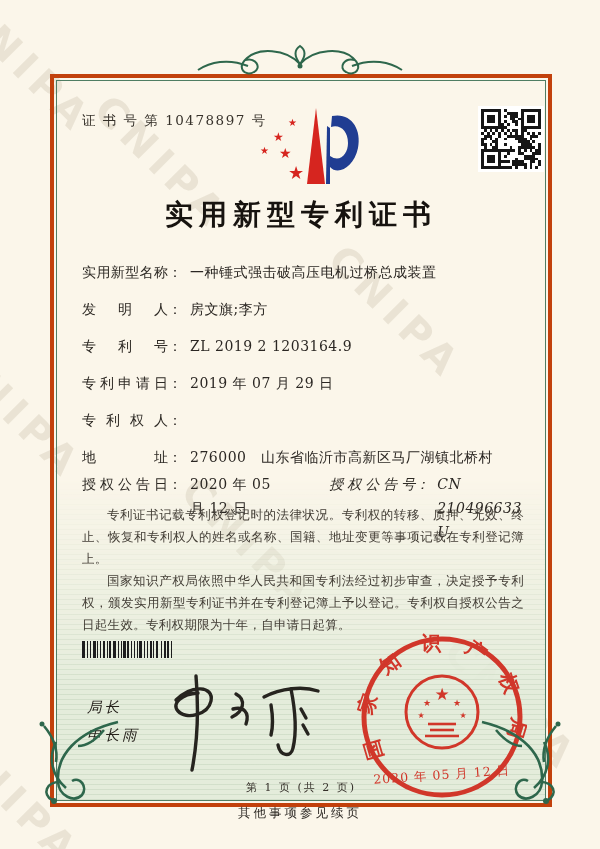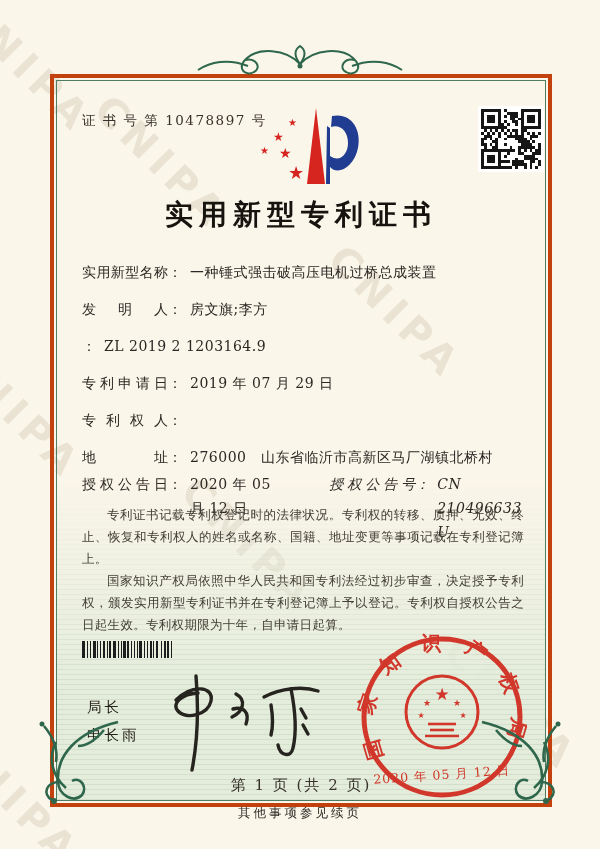--- a/index.html
+++ b/index.html
@@ -60,26 +60,26 @@
   
   .body-text{position:absolute;left:28px;right:24px;top:426px;
     font-size:12.5px;line-height:22px;color:#423d35;text-align:justify;letter-spacing:.3px;}
   .body-text p{margin:0;text-indent:2em;}
 
   
   .barcode{position:absolute;left:28px;top:563px;width:170px;height:17px;overflow:hidden;white-space:nowrap;}
   .barcode i{display:inline-block;height:100%;}
   .barcode i.b{background:#1d1d1d;}
   .sig-label{position:absolute;left:33px;font-family:"DejaVu Sans","Liberation Sans",sans-serif;
-    font-size:14.5px;letter-spacing:3px;color:#26221c;font-weight:500;}
+    font-size:14.5px;letter-spacing:3px;color:#26221c;font-weight:500;font-style:italic;}
   .sig-title{top:620px;} .sig-name{top:648px;}
   .signature{position:absolute;left:86px;top:586px;width:204px;height:118px;}
   .seal{position:absolute;left:303px;top:554px;width:170px;height:170px;opacity:.92;}
   .page-num{position:absolute;left:0;right:0;bottom:8px;text-align:center;
-    font-size:15px;letter-spacing:2px;color:#35302a;}
+    font-size:11px;letter-spacing:2px;color:#35302a;}
   .footer-note{position:absolute;left:0;right:0;top:805px;text-align:center;
     font-size:12.5px;letter-spacing:3px;color:#2e2a25;}
 </style>
 </head>
 <body>
 
 <div class="page">
 
   <span class="wm wm1">CNIPA</span>
   <span class="wm wm2">CNIPA</span>
@@ -559,20 +559,21 @@
         <span class="flabel">实用新型名称</span>
           <span class="colon">：</span>
         <span class="fvalue">一种锤式强击破高压电机过桥总成装置</span>
       </div>
       <div class="row">
         <span class="flabel">发明人</span>
           <span class="colon">：</span>
         <span class="fvalue">房文旗;李方</span>
       </div>
       <div class="row">
+        <span class="flabel">专利号</span>
           <span class="colon">：</span>
         <span class="fvalue">ZL 2019 2 1203164.9</span>
       </div>
       <div class="row">
         <span class="flabel">专利申请日</span>
           <span class="colon">：</span>
         <span class="fvalue">2019 年 07 月 29 日</span>
       </div>
       <div class="row">
         <span class="flabel">专利权人</span>

